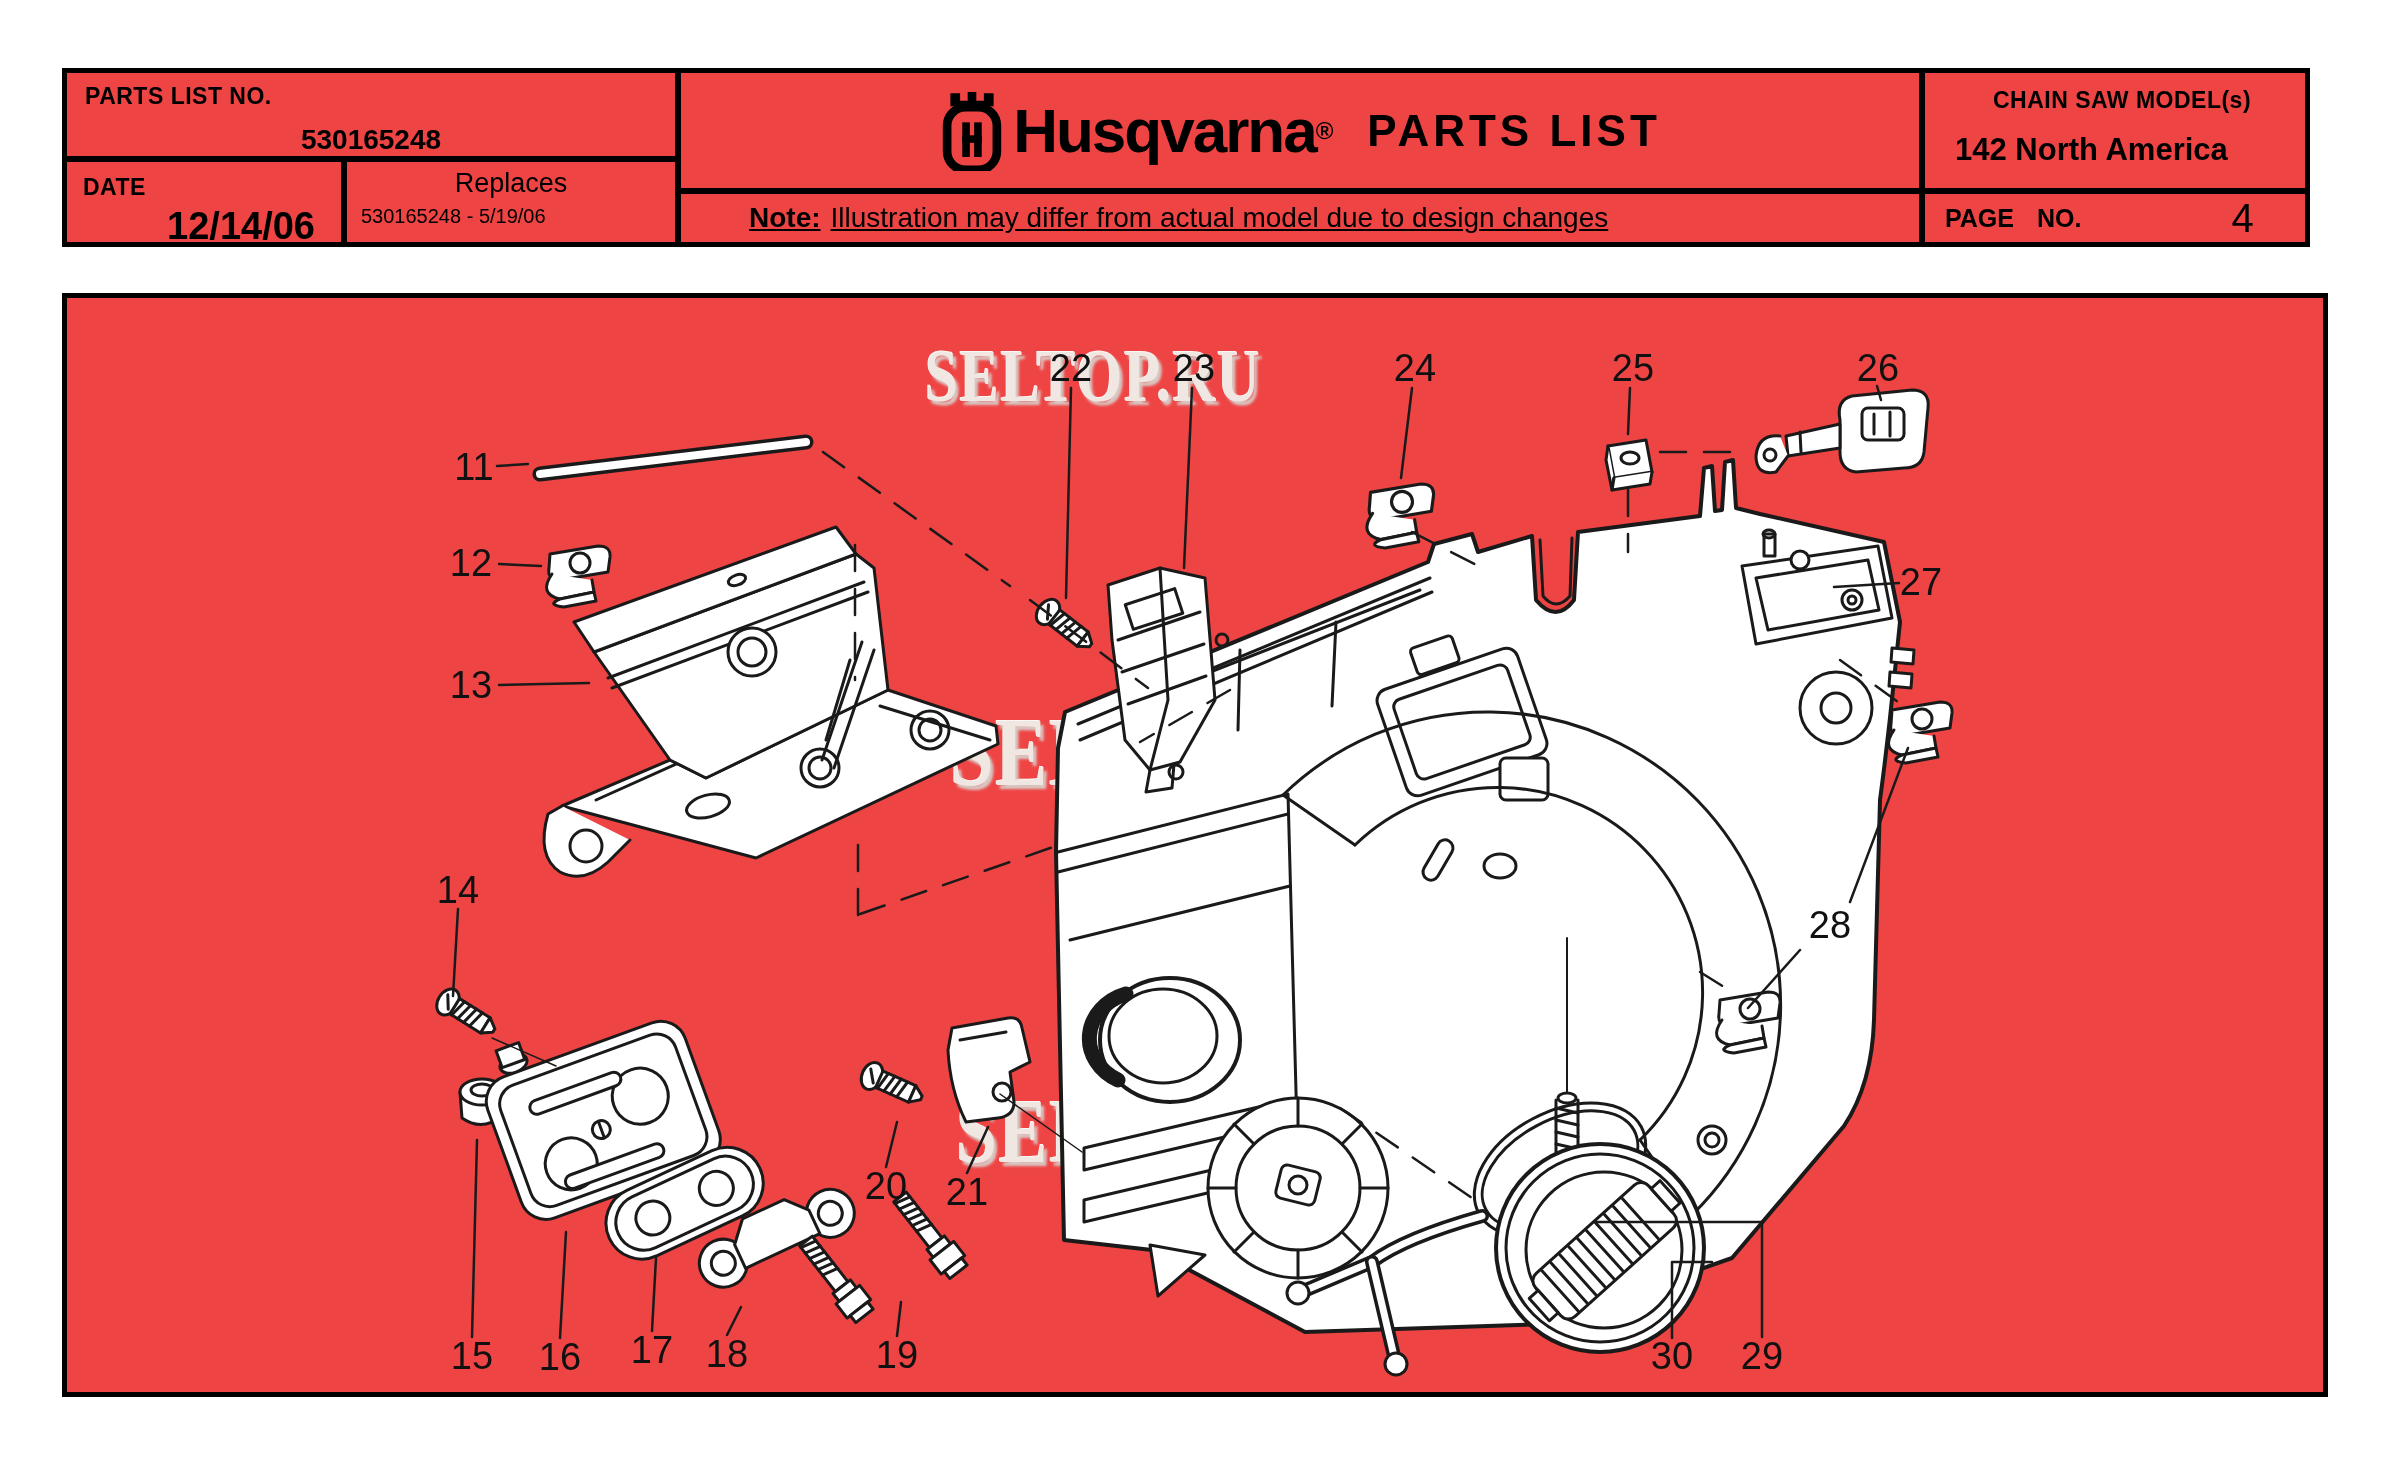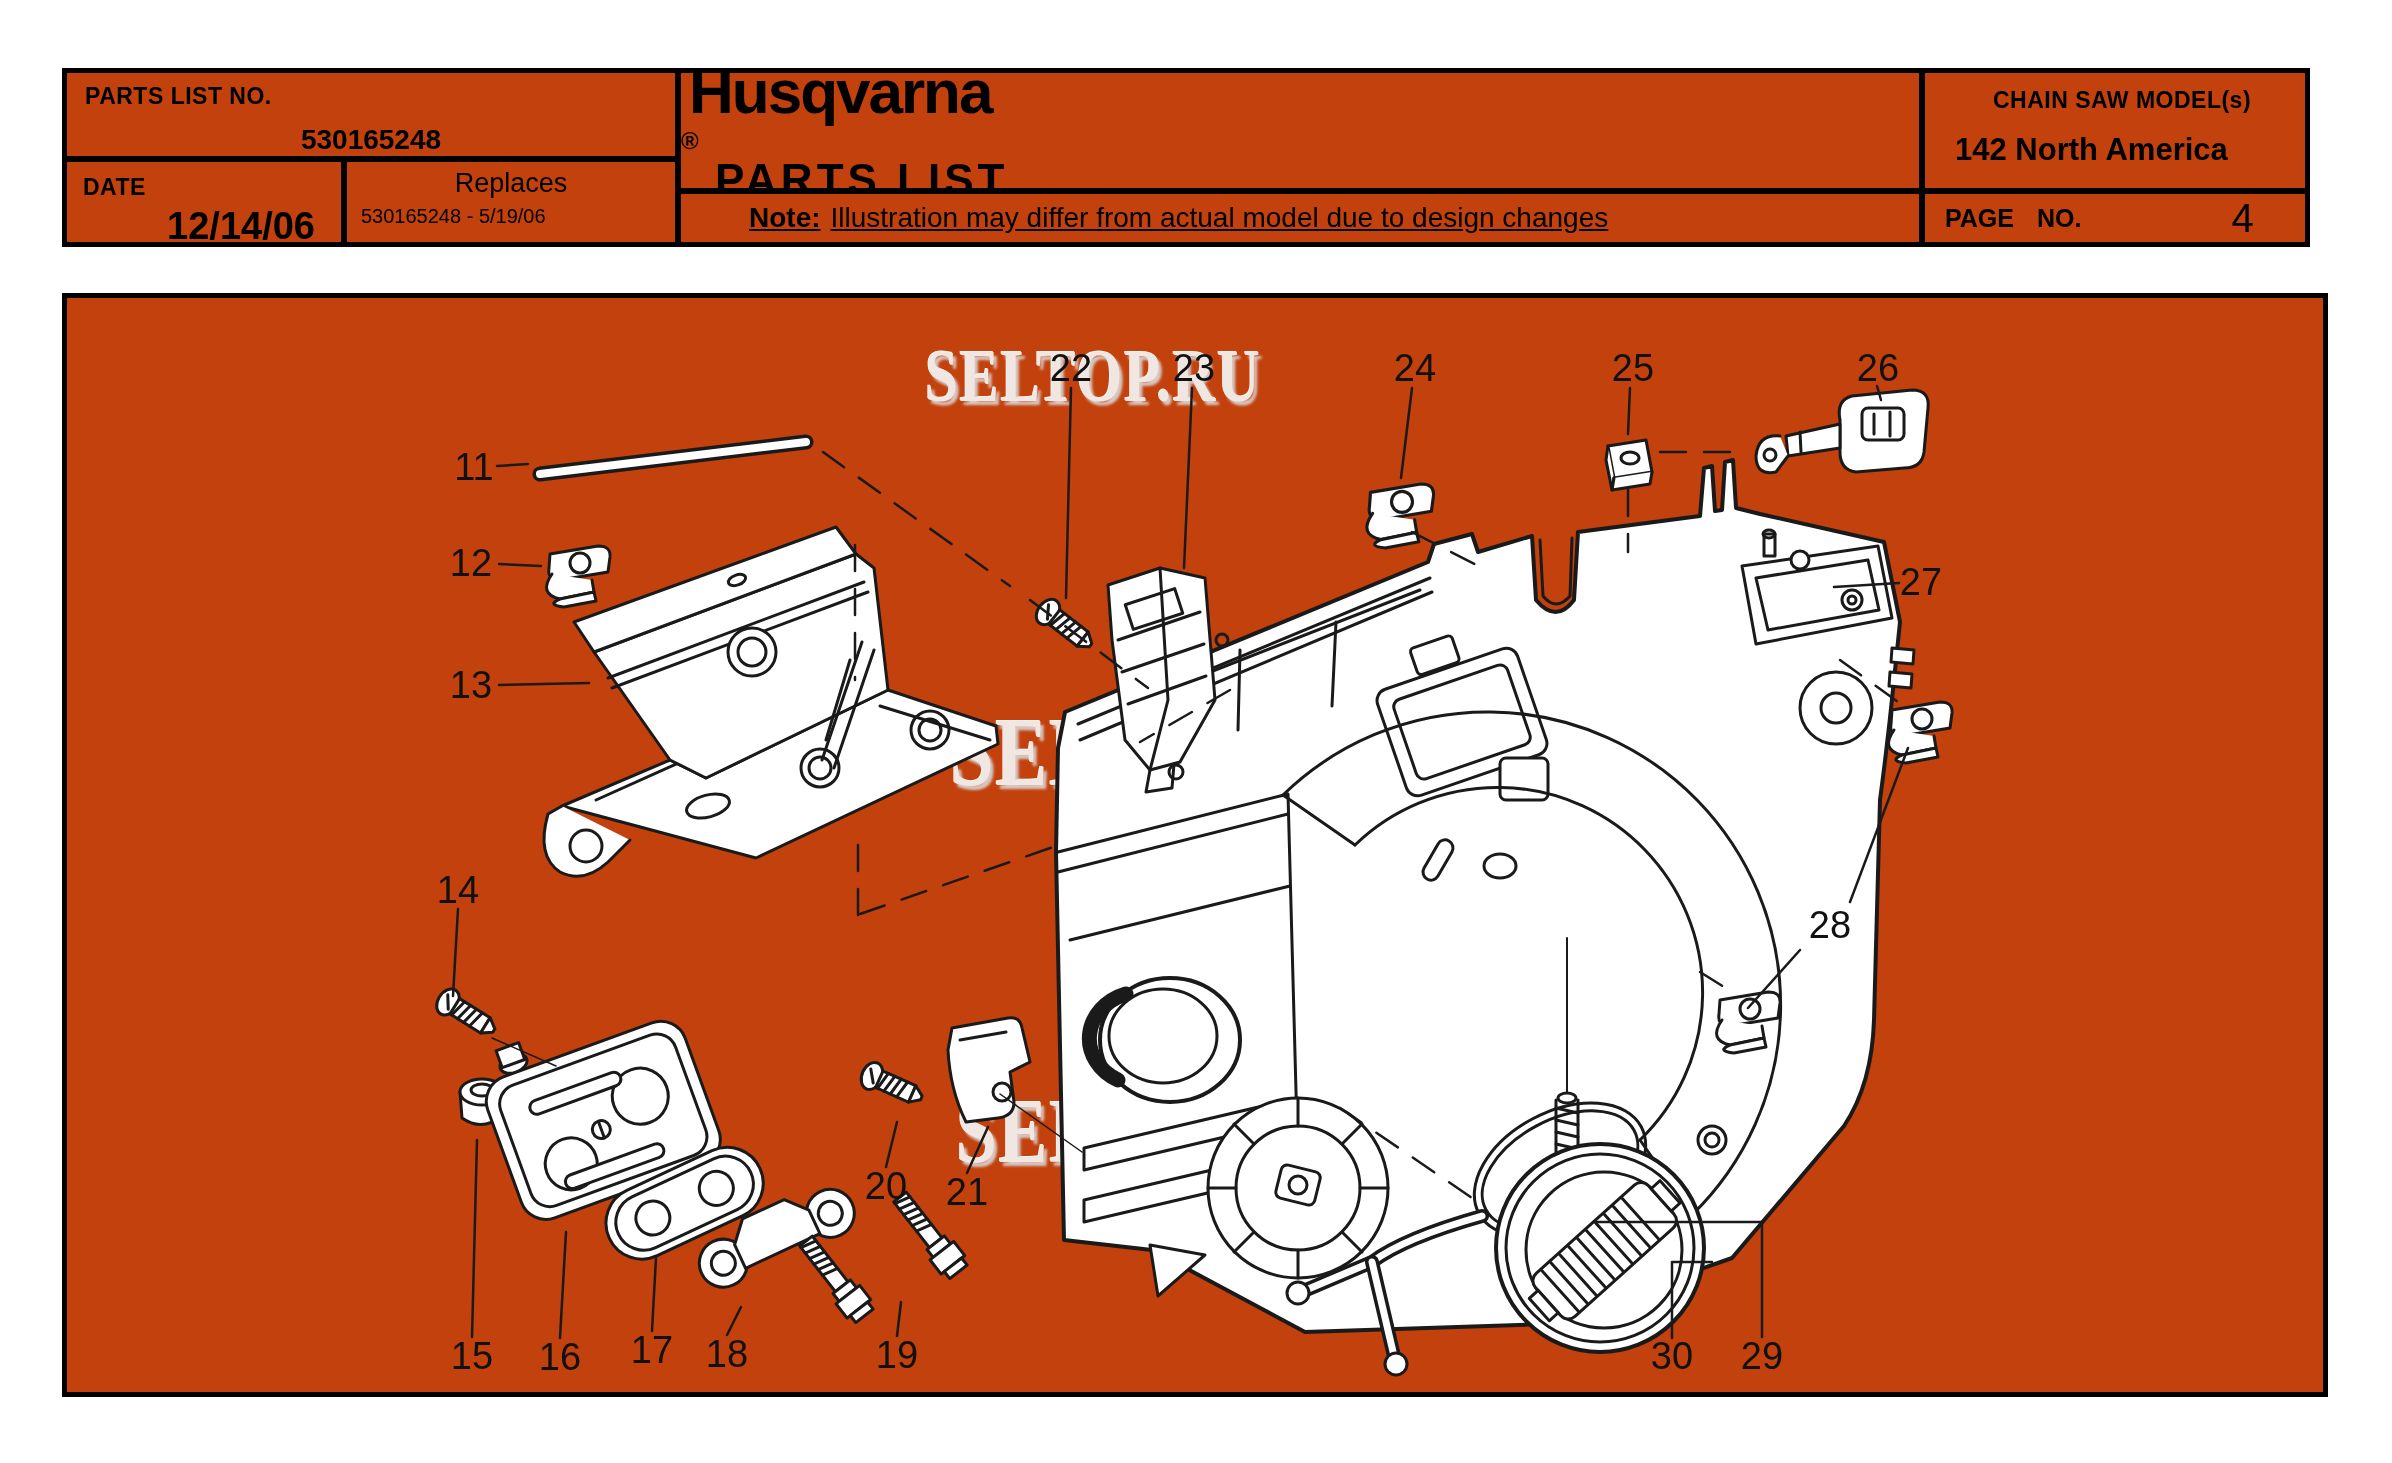--- a/index.html
+++ b/index.html
@@ -1,30 +1,30 @@
 <!DOCTYPE html>
 <html><head>
 <meta charset="utf-8">
 <style>
   html,body{margin:0;padding:0;}
   body{
     width:2392px;height:1463px;position:relative;background:#ffffff;
     font-family:"Liberation Sans",sans-serif;color:#000;overflow:hidden;
   }
-  .cell{position:absolute;border:5px solid #000;box-sizing:border-box;background:#c2410c;}
+  .cell{position:absolute;border:5px solid #000;box-sizing:border-box;background:#ef4444;}
   .lbl-sm{font-size:23px;font-weight:bold;letter-spacing:.5px;}
   
   #cell-partslist{left:62px;top:68px;width:618px;height:93px;padding:10px 18px;}
   #cell-partslist .num{display:block;text-align:center;margin-top:14px;font-size:28px;font-weight:bold;}
   #cell-date{left:62px;top:157px;width:284px;height:90px;padding:12px 16px;}
   #cell-date .num{display:block;text-align:right;margin-top:4px;padding-right:10px;font-size:38px;font-weight:bold;}
   #cell-replaces{left:342px;top:157px;width:338px;height:90px;padding:6px 14px;}
   #cell-replaces .rl{display:block;text-align:center;font-size:27px;}
   #cell-replaces .rv{display:block;text-align:left;margin-top:6px;font-size:20px;}
-  #cell-logo{left:676px;top:68px;width:1248px;height:125px;display:flex;align-items:flex-start;justify-content:center;flex-direction:column;}
+  #cell-logo{left:676px;top:68px;width:1248px;height:125px;display:flex;align-items:center;justify-content:center;}
   #cell-note{left:676px;top:189px;width:1248px;height:58px;display:flex;align-items:center;padding-left:68px;font-size:28px;text-decoration:underline;}
   #cell-model{left:1920px;top:68px;width:390px;height:125px;padding:14px 16px 0 30px;}
   #cell-model .mv{display:block;margin-top:18px;font-size:31px;font-weight:bold;}
   #cell-page{left:1920px;top:189px;width:390px;height:58px;display:flex;align-items:center;padding:0 20px;box-sizing:border-box;}
   #cell-page .pl{font-size:25px;font-weight:bold;word-spacing:16px;}
   #cell-page .pv{font-size:40px;margin-left:150px;}
   .brand-word{font-size:62px;font-weight:bold;letter-spacing:-2px;margin-left:8px;}
   .brand-reg{font-size:24px;vertical-align:34px;font-weight:bold;}
   .doc-title{font-size:44px;font-weight:bold;letter-spacing:4px;margin-left:34px;}
   .note-label{font-weight:bold;margin-right:10px;}

